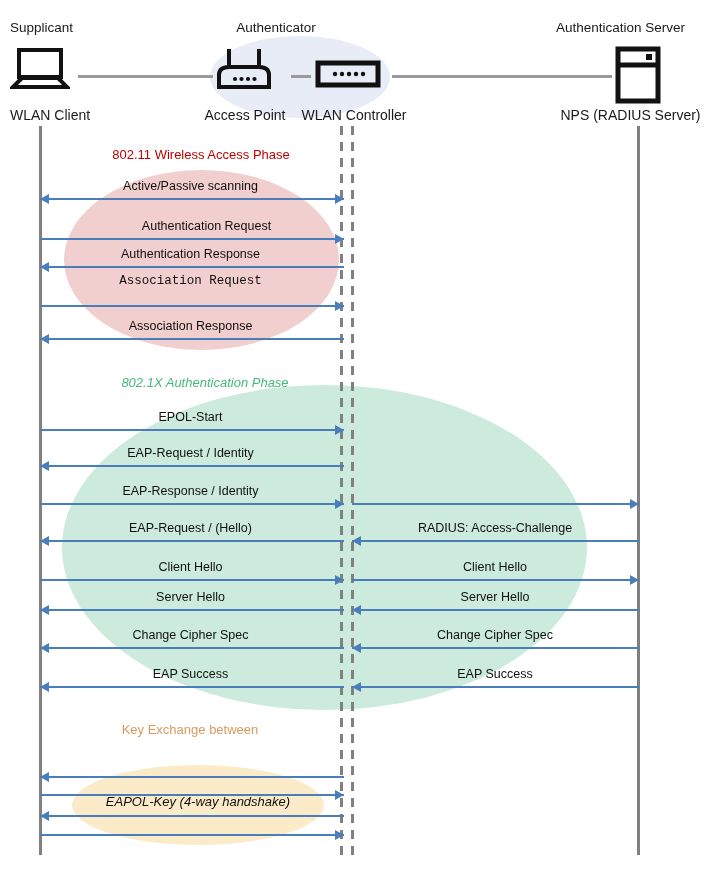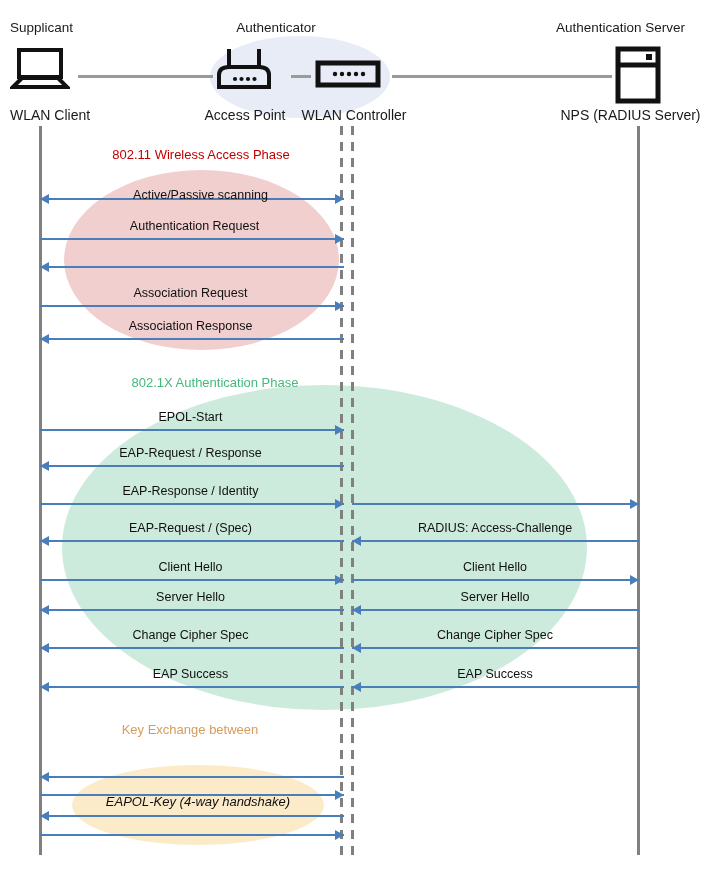--- a/index.html
+++ b/index.html
@@ -139,33 +139,34 @@
       <div class="arrow-line" style="left: 352px; top: 647px; width: 287px;"></div>
       <div class="arrow-head left" style="top: 643px; left: 352px;"></div>
       <div class="arrow-line" style="left: 352px; top: 686px; width: 287px;"></div>
       <div class="arrow-head left" style="top: 682px; left: 352px;"></div>
     </div>
 
   <div class="layer" id="label-layer">
 
     <div class="phase-label phase-red" style="left:91px;top:146px;width:220px;">802.11 Wireless Access Phase</div>
 
-    <div class="phase-label phase-green" style="left:110px;top:374px;width:210px;">802.1X Authentication Phase</div>
+    <div class="phase-label phase-green" style="left:100px;top:374px;width:210px;font-style:italic;">802.1X Authentication Phase</div>
 
     <div class="phase-label phase-orange" style="left:85px;top:721px;width:210px;">Key Exchange between</div>
 
     <div class="kx-label" style="left:88px;top:794px;width:220px;font-style:italic;">EAPOL-Key (4-way handshake)</div>
-  <div class="msg-label" style="left: 40px; width: 301px; top: 188px; padding-left: 10px;">Active/Passive scanning</div>
-      <div class="msg-label" style="left: 44px; width: 301px; top: 219px;">Authentication Request</div>
-      <div class="msg-label" style="left: 40px; width: 301px; top: 286px;">Association Request</div>
+  <div class="msg-label" style="left: 40px; width: 301px; top: 179px;">Active/Passive scanning</div>
+      <div class="msg-label" style="left: 56px; width: 301px; top: 219px;">Authentication Request</div>
+      <div class="msg-label" style="left: 40px; width: 301px; top: 247px;">Authentication Response</div>
+      <div class="msg-label" style="left: 40px; width: 301px; top: 274px; font-family: Liberation Mono, monospace;">Association Request</div>
       <div class="msg-label" style="left: 40px; width: 301px; top: 319px;">Association Response</div>
       <div class="msg-label" style="left: 40px; width: 301px; top: 410px;">EPOL-Start</div>
-      <div class="msg-label" style="left: 40px; width: 301px; top: 446px;">EAP-Request / Response</div>
+      <div class="msg-label" style="left: 40px; width: 301px; top: 446px;">EAP-Request / Identity</div>
       <div class="msg-label" style="left: 40px; width: 301px; top: 484px;">EAP-Response / Identity</div>
-      <div class="msg-label" style="left: 40px; width: 301px; top: 521px;">EAP-Request / (Spec)</div>
+      <div class="msg-label" style="left: 40px; width: 301px; top: 521px;">EAP-Request / (Hello)</div>
       <div class="msg-label" style="left: 40px; width: 301px; top: 560px;">Client Hello</div>
       <div class="msg-label" style="left: 40px; width: 301px; top: 590px;">Server Hello</div>
       <div class="msg-label" style="left: 40px; width: 301px; top: 628px;">Change Cipher Spec</div>
       <div class="msg-label" style="left: 40px; width: 301px; top: 667px;">EAP Success</div>
       <div class="msg-label" style="left: 352px; width: 286px; top: 521px;">RADIUS: Access-Challenge</div>
       <div class="msg-label" style="left: 352px; width: 286px; top: 560px;">Client Hello</div>
       <div class="msg-label" style="left: 352px; width: 286px; top: 590px;">Server Hello</div>
       <div class="msg-label" style="left: 352px; width: 286px; top: 628px;">Change Cipher Spec</div>
       <div class="msg-label" style="left: 352px; width: 286px; top: 667px;">EAP Success</div>
     </div>

